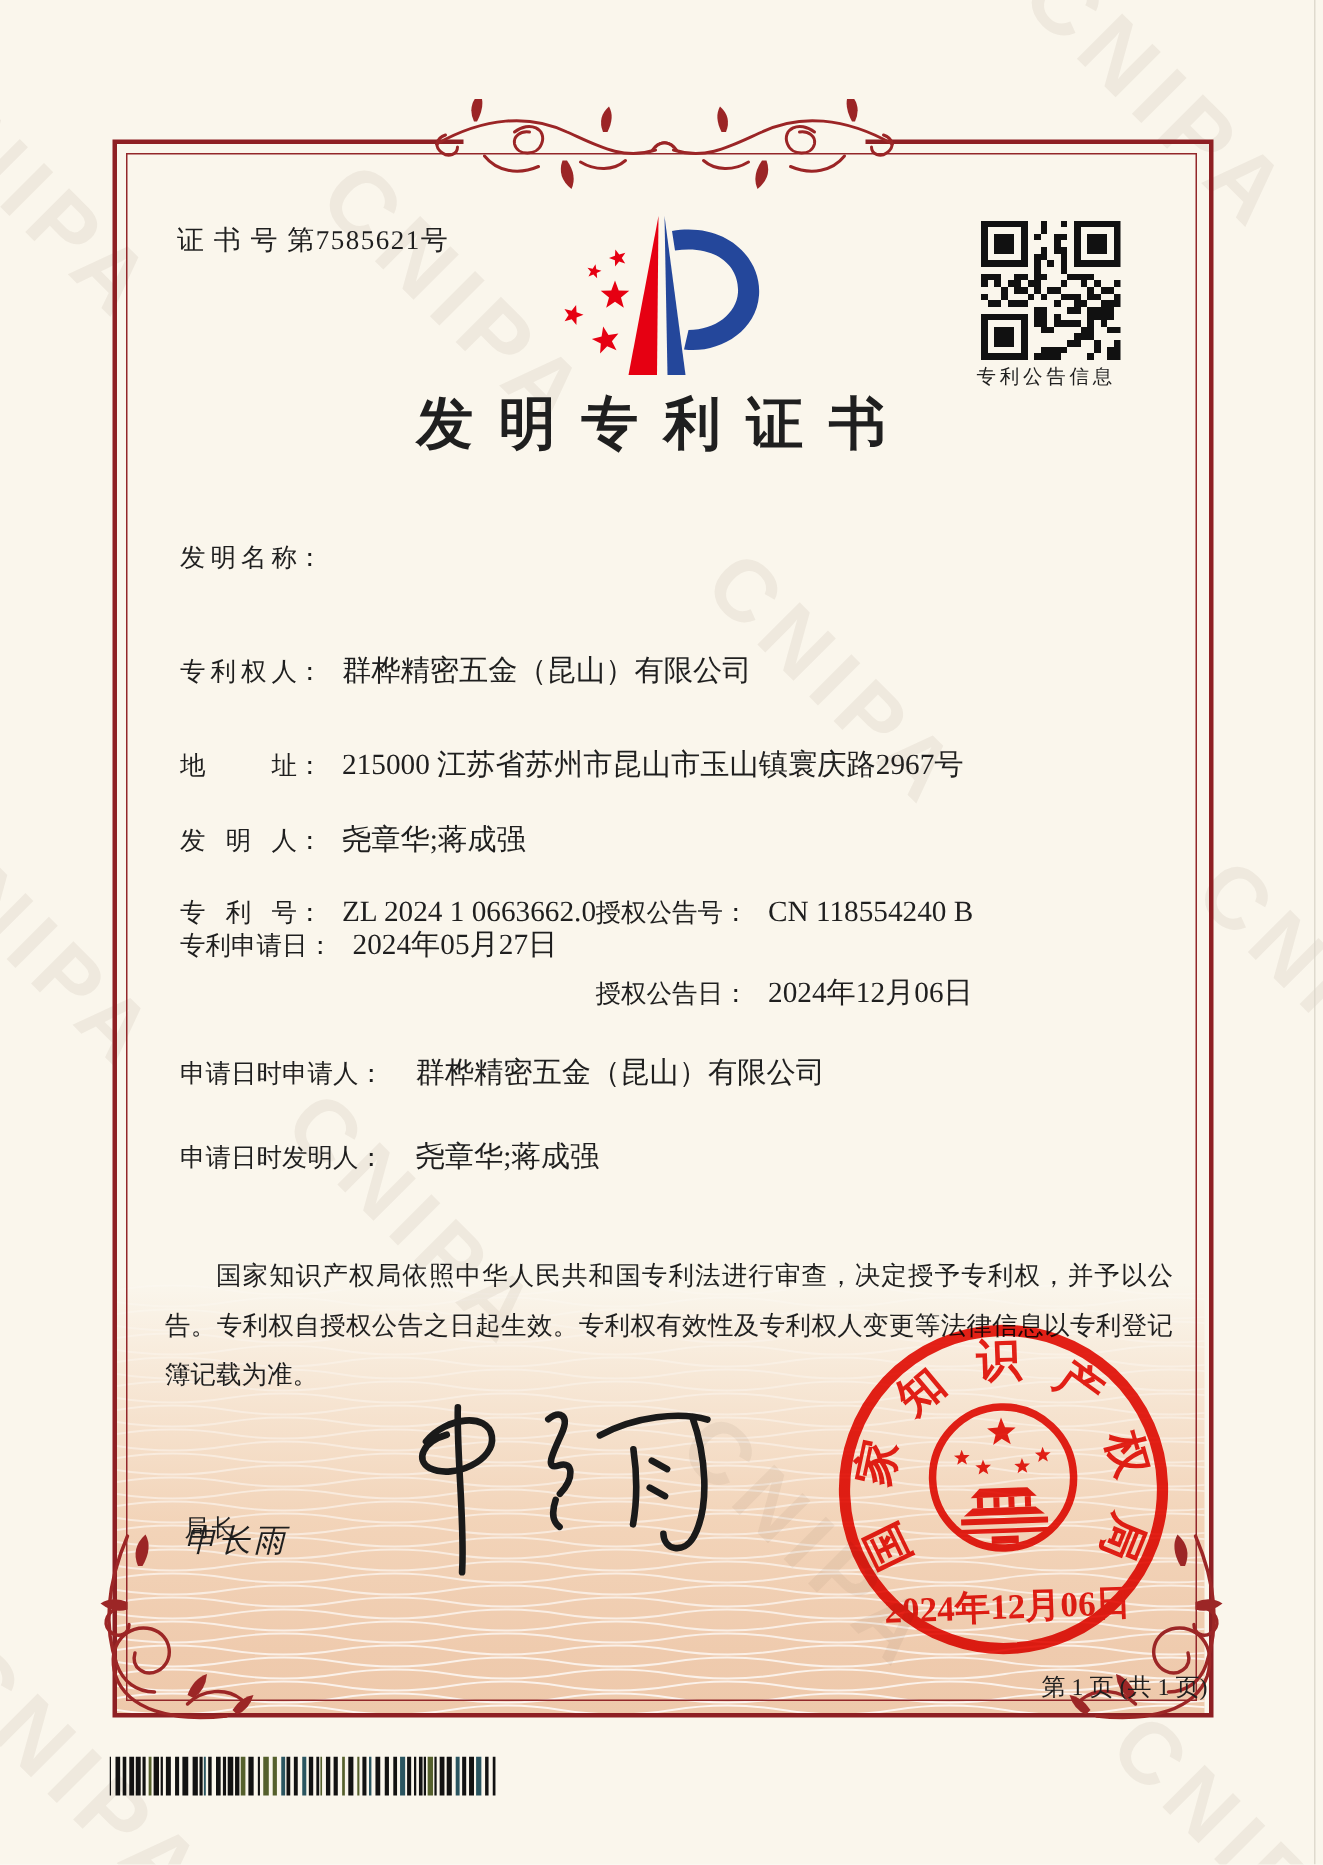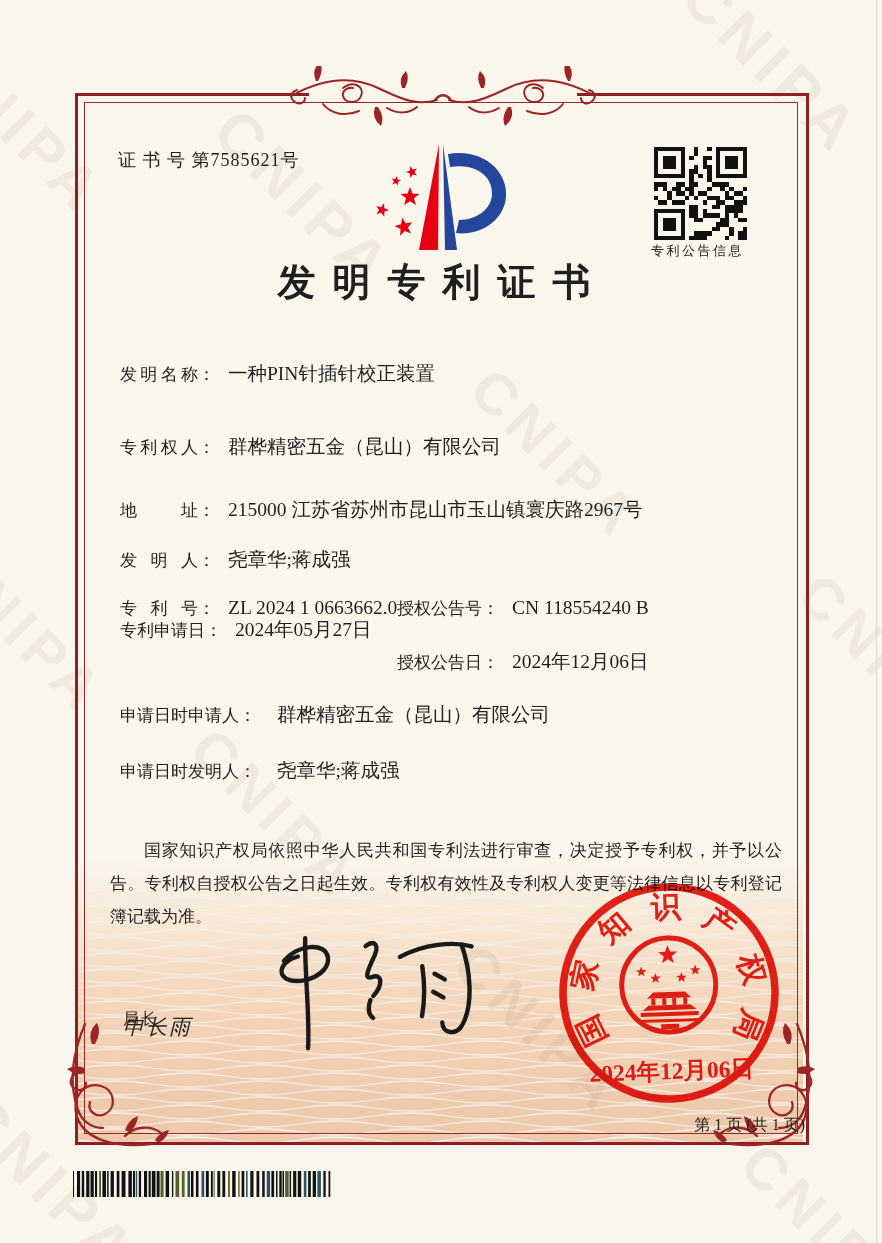--- a/index.html
+++ b/index.html
@@ -382,21 +382,20 @@
 <div class="title">发明专利证书</div>
 
 <div class="row" style="top:360px">
   <span class="flabel jchars" style="display: inline-flex; width: 78px; justify-content: space-between;">
       <span>发</span>
       <span>明</span>
       <span>名</span>
       <span>称</span>
     </span>
     <span class="colon">：</span>
-    <span class="fvalue">一种PIN针插针校正装置</span>
 </div>
 <div class="row" style="top:433px">
   <span class="flabel jchars" style="display: inline-flex; width: 78px; justify-content: space-between;">
       <span>专</span>
       <span>利</span>
       <span>权</span>
       <span>人</span>
     </span>
     <span class="colon">：</span>
     <span class="fvalue">群桦精密五金（昆山）有限公司</span>

